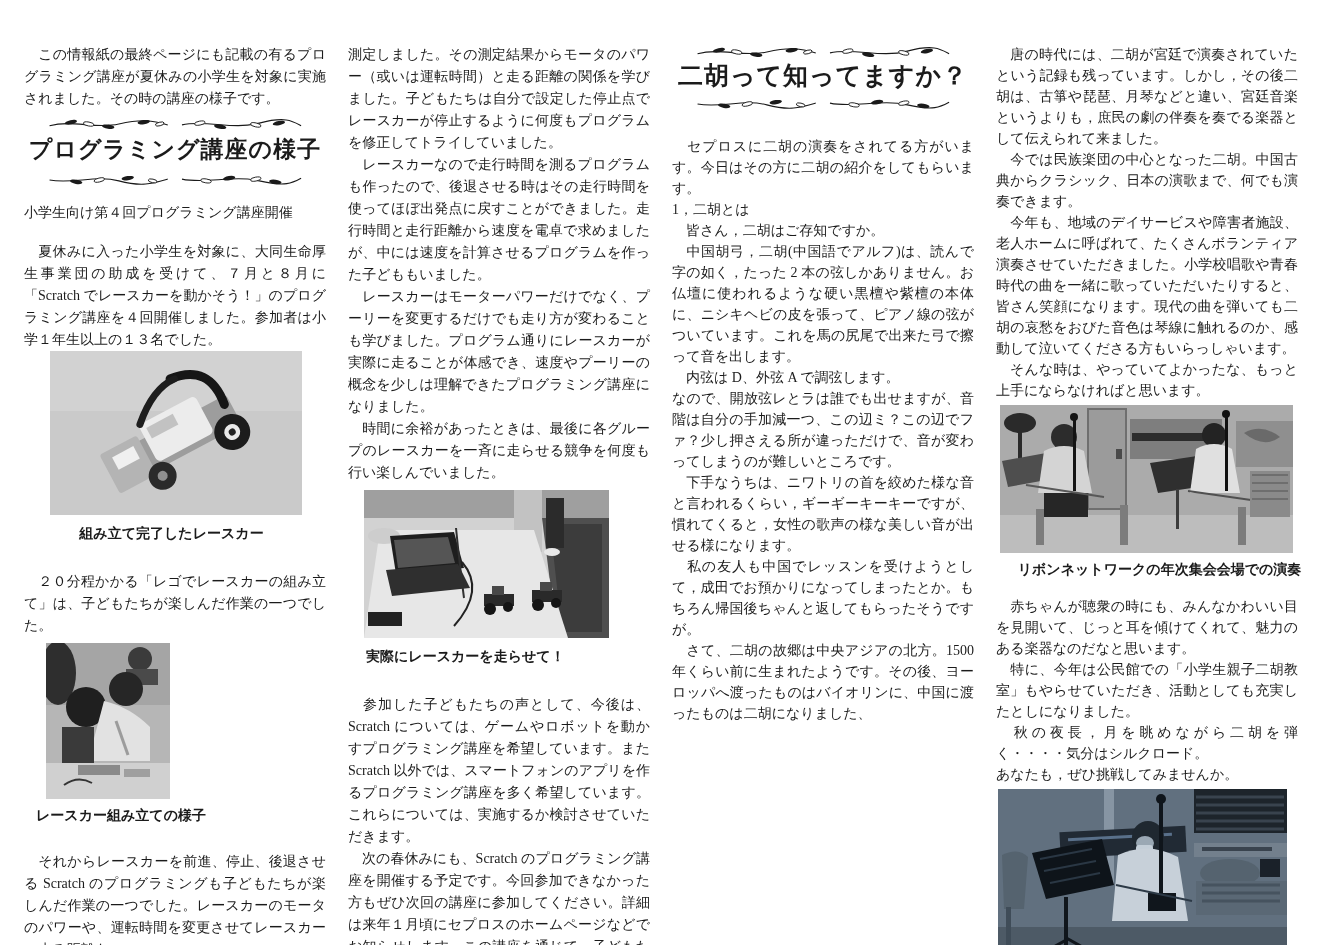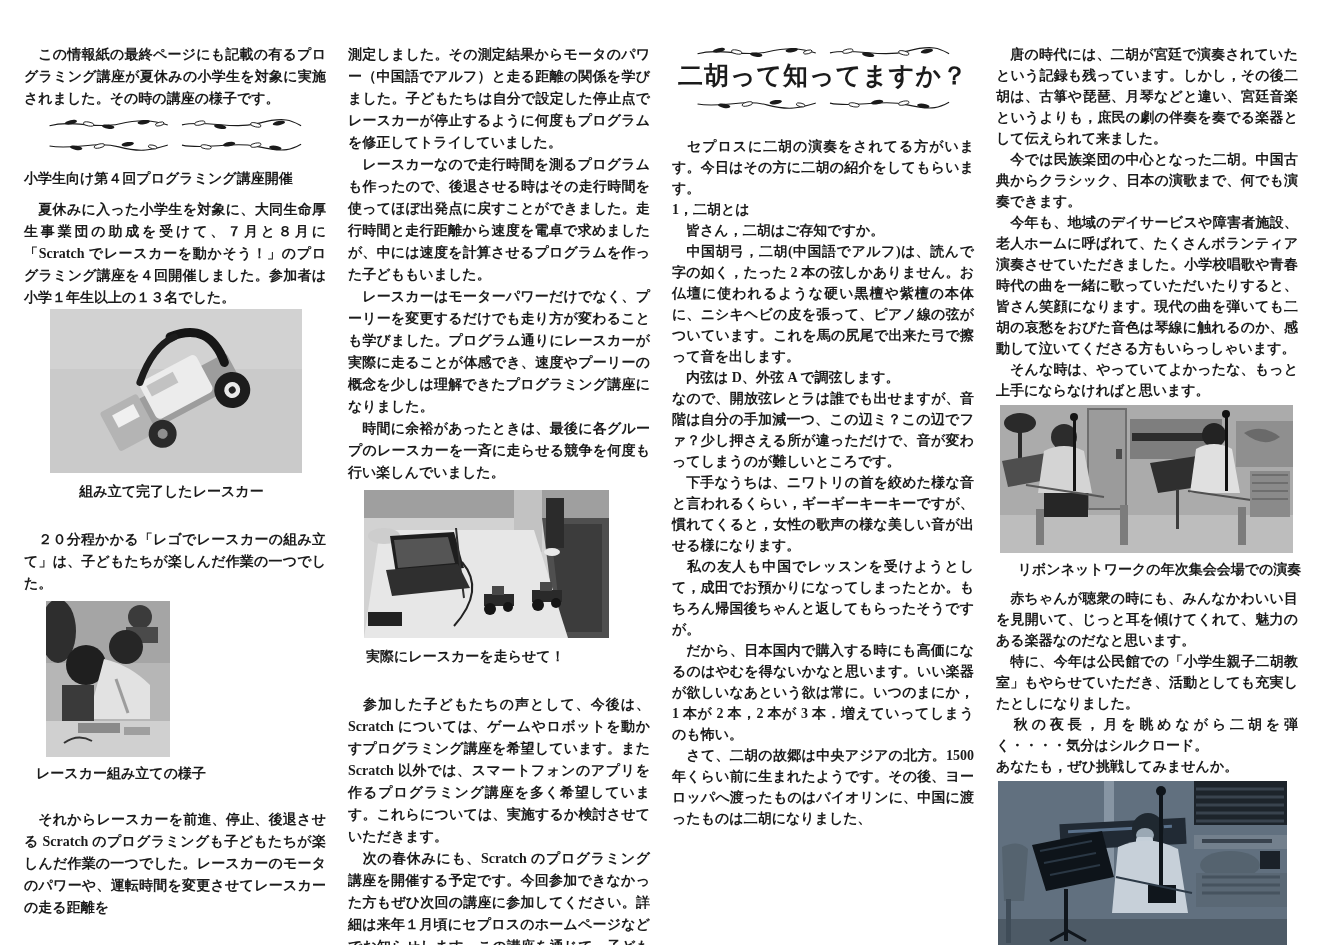--- a/index.html
+++ b/index.html
@@ -14,37 +14,36 @@
     overflow:hidden;
     color:#1b1b1b;
   }
   .col{width:302px;flex:0 0 302px;}
   .body{
     font-family:"Liberation Serif",serif;
     font-size:14px;
     line-height:22px;
     text-align:justify;
     margin:0;
-    font-weight:bold;
   }
   .erhu .body{line-height:21px;}
   .intro{margin-top:24px;}
   .divider{display:block;width:88%;height:16px;margin:6px auto 0 auto;}
   .main-heading{
     font-family:"Liberation Sans",sans-serif;
     font-weight:bold;
     font-size:23px;
     line-height:34px;
     text-align:center;
     letter-spacing:1px;
     margin:0;
   }
   .erhu .main-heading{font-size:25px;line-height:30px;margin-top:0;}
   .subheading{margin-top:14px;}
-  .p-top24{margin-top:9px;}
+  .p-top24{margin-top:17px;}
   .p-top26{margin-top:26px;}
   .p-top28{margin-top:28px;}
   figure{margin:0;padding:0;}
   .fig-racecar{margin:0 0 0 26px;width:243px;text-align:center;}
   .fig-kids{margin:6px 0 0 22px;width:124px;}
   .fig-run{margin:6px 0 0 16px;width:245px;}
   .fig-duo{margin:4px 0 0 4px;width:319px;text-align:center;}
   .fig-blue{margin:4px 0 0 2px;width:289px;text-align:center;}
   .caption{
     font-family:"Liberation Sans",sans-serif;
@@ -82,20 +81,21 @@
         <ellipse cx="262" cy="8" rx="7" ry="2.4" transform="rotate(-10 262 8)"></ellipse>
       </g>
       <g fill="#ffffff" stroke="#1a1a1a">
         <ellipse cx="48" cy="9" rx="6" ry="2.2" transform="rotate(10 48 9)"></ellipse>
         <ellipse cx="128" cy="9" rx="5" ry="2" transform="rotate(-14 128 9)"></ellipse>
         <ellipse cx="173" cy="8" rx="6" ry="2.2" transform="rotate(-10 173 8)"></ellipse>
         <ellipse cx="236" cy="10" rx="6" ry="2.2" transform="rotate(12 236 10)"></ellipse>
       </g>
     </svg>
 
+    <h1 class="main-heading">プログラミング講座の様子</h1>
 
     <svg class="divider" viewBox="0 0 290 18">
       <g stroke="#1a1a1a" fill="none" stroke-width="1.2">
         <path d="M4 9 C 30 14, 56 3, 82 10 S 120 13, 137 8"></path>
         <path d="M153 8 C 180 14, 210 3, 240 10 S 278 12, 287 7"></path>
       </g>
       <g fill="#1a1a1a">
         <ellipse cx="34" cy="11" rx="7" ry="2.4" transform="rotate(10 34 11)"></ellipse>
         <ellipse cx="92" cy="7" rx="7" ry="2.4" transform="rotate(-8 92 7)"></ellipse>
         <ellipse cx="206" cy="7" rx="7" ry="2.4" transform="rotate(-10 206 7)"></ellipse>
@@ -154,21 +154,21 @@
         <path d="M18 142 q14 -10 28 -2" stroke="#333333" stroke-width="2" fill="none"></path>
         <rect x="78" y="126" width="26" height="8" fill="#9f9f9f"></rect>
       </svg>
     </figure>
     <p class="caption caption-left">レースカー組み立ての様子</p>
 
     <p class="body p-top26">　それからレースカーを前進、停止、後退させる Scratch のプログラミングも子どもたちが楽しんだ作業の一つでした。レースカーのモータのパワーや、運転時間を変更させてレースカーの走る距離を</p>
   </div>
 
   <div class="col">
-    <p class="body intro">測定しました。その測定結果からモータのパワー（中国語でアルフ）と走る距離の関係を学びました。子どもたちは自分で設定した停止点でレースカーが停止するように何度もプログラムを修正してトライしていました。</p>
+    <p class="body intro">測定しました。その測定結果からモータのパワー（或いは運転時間）と走る距離の関係を学びました。子どもたちは自分で設定した停止点でレースカーが停止するように何度もプログラムを修正してトライしていました。</p>
     <p class="body">　レースカーなので走行時間を測るプログラムも作ったので、後退させる時はその走行時間を使ってほぼ出発点に戻すことができました。走行時間と走行距離から速度を電卓で求めましたが、中には速度を計算させるプログラムを作った子どももいました。</p>
     <p class="body">　レースカーはモーターパワーだけでなく、プーリーを変更するだけでも走り方が変わることも学びました。プログラム通りにレースカーが実際に走ることが体感でき、速度やプーリーの概念を少しは理解できたプログラミング講座になりました。</p>
     <p class="body">　時間に余裕があったときは、最後に各グループのレースカーを一斉に走らせる競争を何度も行い楽しんでいました。</p>
 
     <figure class="fig-run">
       <svg class="photo-svg" width="245" height="148" viewBox="0 0 245 148">
         <rect width="245" height="148" fill="#d2d2d2"></rect>
         <rect width="245" height="28" fill="#9f9f9f"></rect>
         <rect x="150" y="0" width="28" height="62" fill="#c2c2c2"></rect>
         <path d="M178 28 h67 v120 h-52 z" fill="#4f4f4f"></path>
@@ -246,21 +246,20 @@
     </svg>
 
     <p class="body erhu-topgap">　セプロスに二胡の演奏をされてる方がいます。今日はその方に二胡の紹介をしてもらいます。</p>
     <p class="body">1，二胡とは</p>
     <p class="body">　皆さん，二胡はご存知ですか。</p>
     <p class="body">　中国胡弓，二胡(中国語でアルフ)は、読んで字の如く，たった 2 本の弦しかありません。お仏壇に使われるような硬い黒檀や紫檀の本体に、ニシキヘビの皮を張って、ピアノ線の弦がついています。これを馬の尻尾で出来た弓で擦って音を出します。</p>
     <p class="body">　内弦は D、外弦 A で調弦します。</p>
     <p class="body">なので、開放弦レとラは誰でも出せますが、音階は自分の手加減一つ、この辺ミ？この辺でファ？少し押さえる所が違っただけで、音が変わってしまうのが難しいところです。</p>
     <p class="body">　下手なうちは、ニワトリの首を絞めた様な音と言われるくらい，ギーギーキーキーですが、慣れてくると，女性の歌声の様な美しい音が出せる様になります。</p>
     <p class="body">　私の友人も中国でレッスンを受けようとして，成田でお預かりになってしまったとか。もちろん帰国後ちゃんと返してもらったそうですが。</p>
-    <p class="body">　だから、日本国内で購入する時にも高価になるのはやむを得ないかなと思います。いい楽器が欲しいなあという欲は常に。いつのまにか，1 本が 2 本，2 本が 3 本．増えていってしまうのも怖い。</p>
     <p class="body">　さて、二胡の故郷は中央アジアの北方。1500 年くらい前に生まれたようです。その後、ヨーロッパへ渡ったものはバイオリンに、中国に渡ったものは二胡になりました、</p>
 
   </div>
 
   <div class="col erhu">
     <p class="body intro">　唐の時代には、二胡が宮廷で演奏されていたという記録も残っています。しかし，その後二胡は、古箏や琵琶、月琴などと違い、宮廷音楽というよりも，庶民の劇の伴奏を奏でる楽器として伝えられて来ました。</p>
     <p class="body">　今では民族楽団の中心となった二胡。中国古典からクラシック、日本の演歌まで、何でも演奏できます。</p>
     <p class="body">　今年も、地域のデイサービスや障害者施設、老人ホームに呼ばれて、たくさんボランティア演奏させていただきました。小学校唱歌や青春時代の曲を一緒に歌っていただいたりすると、皆さん笑顔になります。現代の曲を弾いても二胡の哀愁をおびた音色は琴線に触れるのか、感動して泣いてくださる方もいらっしゃいます。</p>
     <p class="body">　そんな時は、やっていてよかったな、もっと上手にならなければと思います。</p>
 

